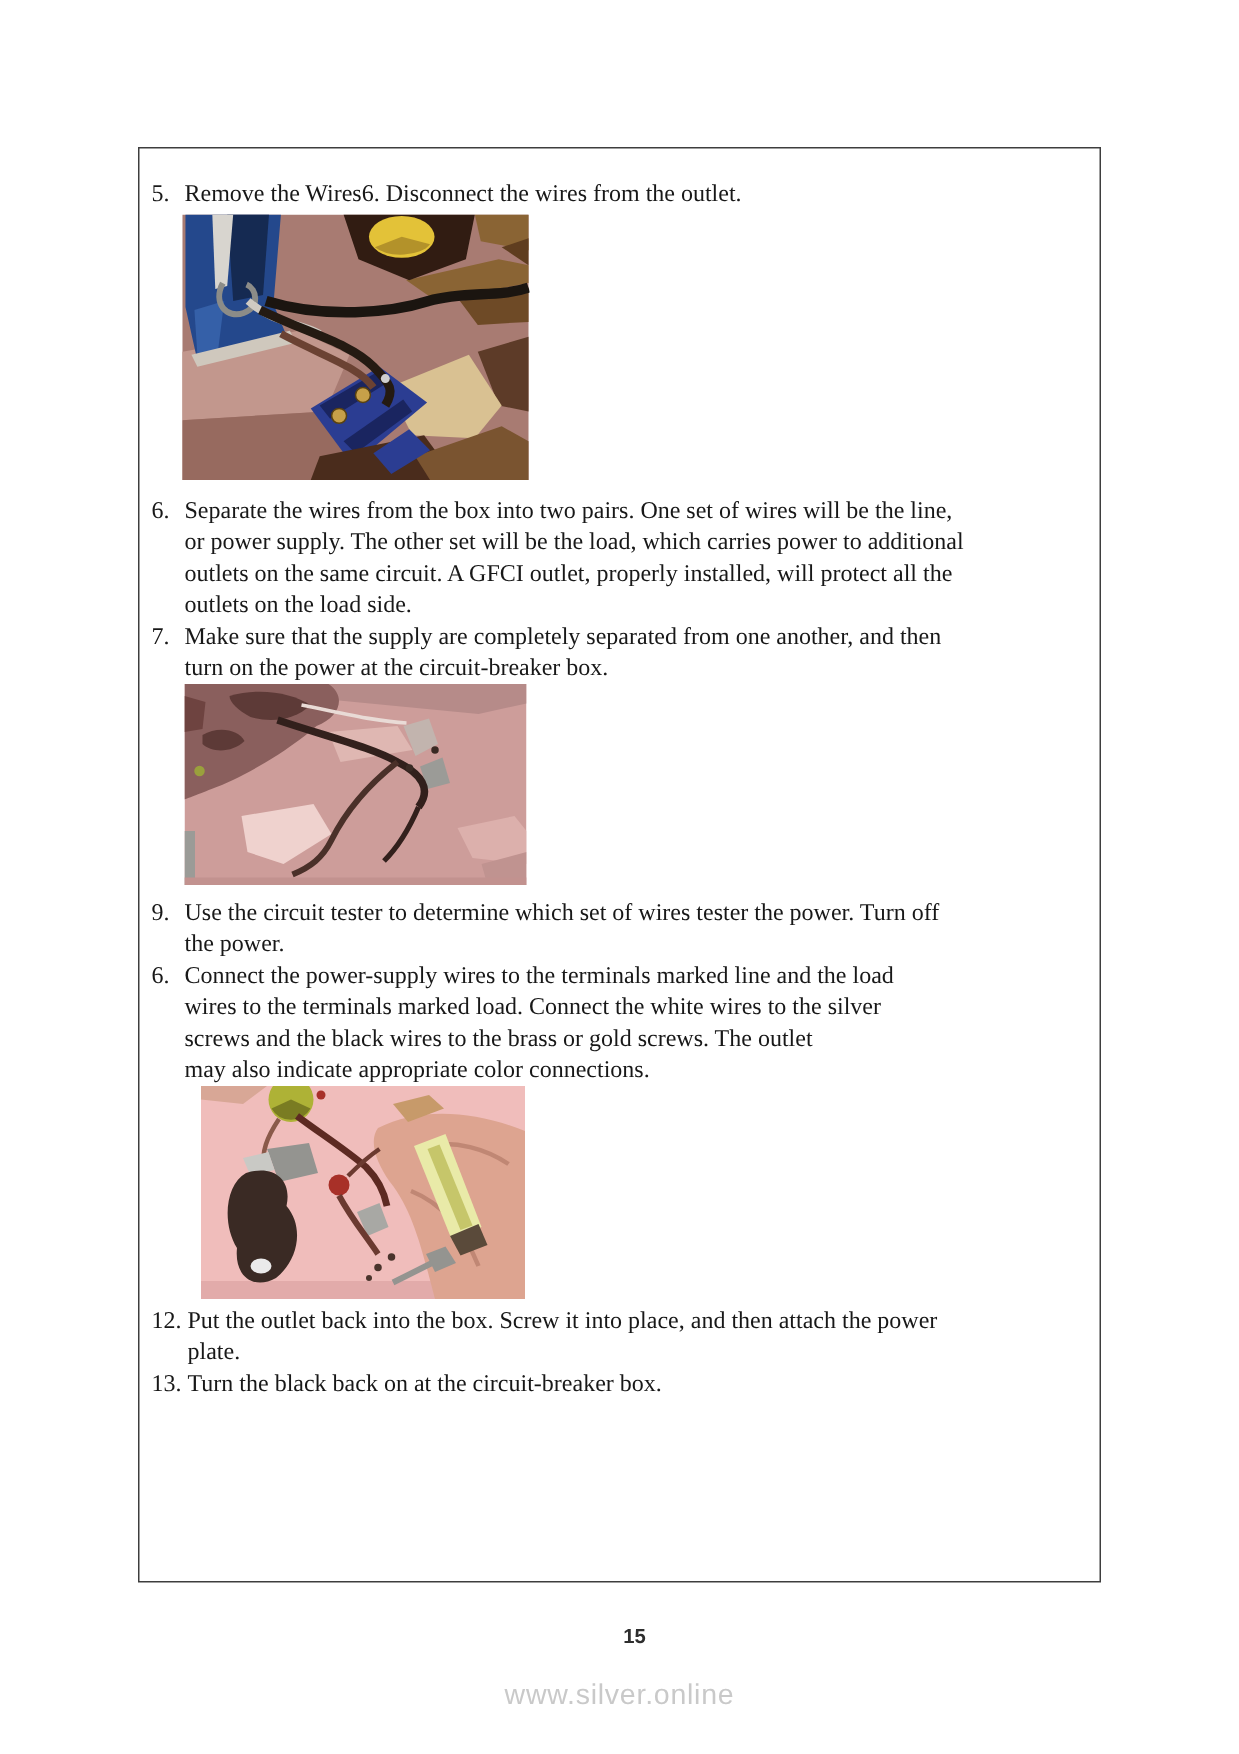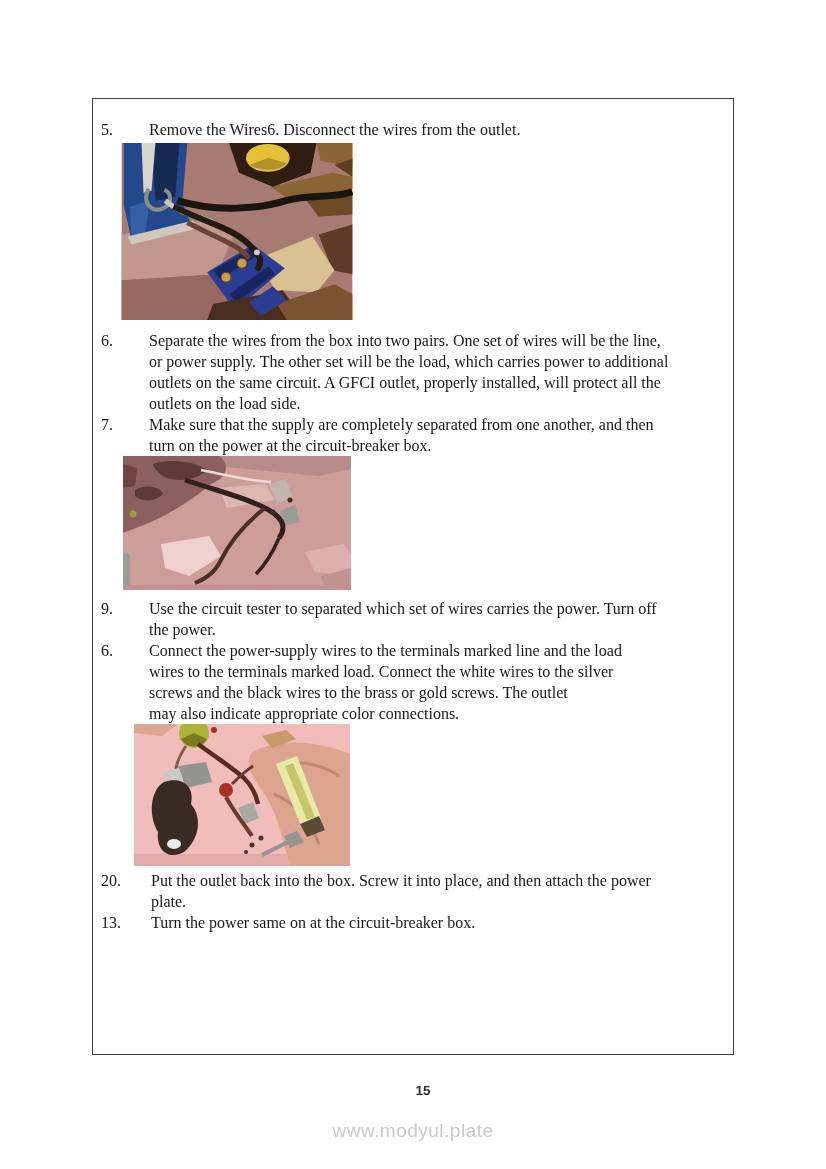--- a/index.html
+++ b/index.html
@@ -27,21 +27,20 @@
   }
   .step .num{
     flex:0 0 auto;
     min-width:18px;
     margin-right:4px;
     white-space:nowrap;
   }
   .step .txt{
     flex:1 1 auto;
     white-space:pre-line;
-    margin-left:26px;
   }
   .figure{display:block;}
   .fig1{margin:3px 0 10px 20px;}
   .fig2{margin:0 0 8px 22px;}
   .fig3{margin:0 0 4px 33px;}
   .page-number{
     position:absolute;
     top:1083px;left:0;right:0;
     text-align:center;
     font-family:"Liberation Sans", sans-serif;
@@ -138,21 +137,21 @@
       <path d="M78,14 C108,20 128,25 148,26" stroke="#e9dbd6" stroke-width="2.5" fill="none"></path>
       <path d="M62,24 C98,36 124,42 142,52 C158,60 165,70 156,82" stroke="#32201c" stroke-width="5" fill="none"></path>
       <path d="M142,52 C124,66 108,84 98,104 C92,116 84,122 72,127" stroke="#4a3029" stroke-width="4" fill="none"></path>
       <path d="M156,82 C150,96 143,108 133,118" stroke="#32201c" stroke-width="3.5" fill="none"></path>
       <circle cx="150" cy="56" r="2.5" fill="#3a2a24"></circle>
       <circle cx="167" cy="44" r="2.5" fill="#3a2a24"></circle>
     </svg>
 
     <div class="step">
       <span class="num">9.</span>
-      <span class="txt">Use the circuit tester to separated which set of wires carries the power. Turn off
+      <span class="txt">Use the circuit tester to determine which set of wires tester the power. Turn off
 the power.</span>
     </div>
 
     <div class="step">
       <span class="num">6.</span>
       <span class="txt">Connect the power-supply wires to the terminals marked line and the load
 wires to the terminals marked load. Connect the white wires to the silver
 screws and the black wires to the brass or gold screws. The outlet
 may also indicate appropriate color connections.</span>
     </div>
@@ -183,28 +182,28 @@
       <polygon points="104,84 119,78 125,94 111,100" fill="#a8a8a4"></polygon>
       <path d="M92,73 C100,88 110,100 118,112" stroke="#6b3a30" stroke-width="4" fill="none"></path>
       <path d="M98,60 C106,52 113,46 119,42" stroke="#6b3a30" stroke-width="3" fill="none"></path>
       <circle cx="118" cy="121" r="2.5" fill="#4a342c"></circle>
       <circle cx="127" cy="114" r="2.5" fill="#4a342c"></circle>
       <circle cx="112" cy="128" r="2" fill="#4a342c"></circle>
     </svg>
 
 
     <div class="step">
-      <span class="num">20.</span>
+      <span class="num">12.</span>
       <span class="txt">Put the outlet back into the box. Screw it into place, and then attach the power
 plate.</span>
     </div>
 
     <div class="step">
       <span class="num">13.</span>
-      <span class="txt">Turn the power same on at the circuit-breaker box.</span>
+      <span class="txt">Turn the black back on at the circuit-breaker box.</span>
     </div>
 
 
   </div>
 
   <div class="page-number">15</div>
-  <div class="watermark">www.modyul.plate</div>
+  <div class="watermark">www.silver.online</div>
 </div>
 
 </body></html>

